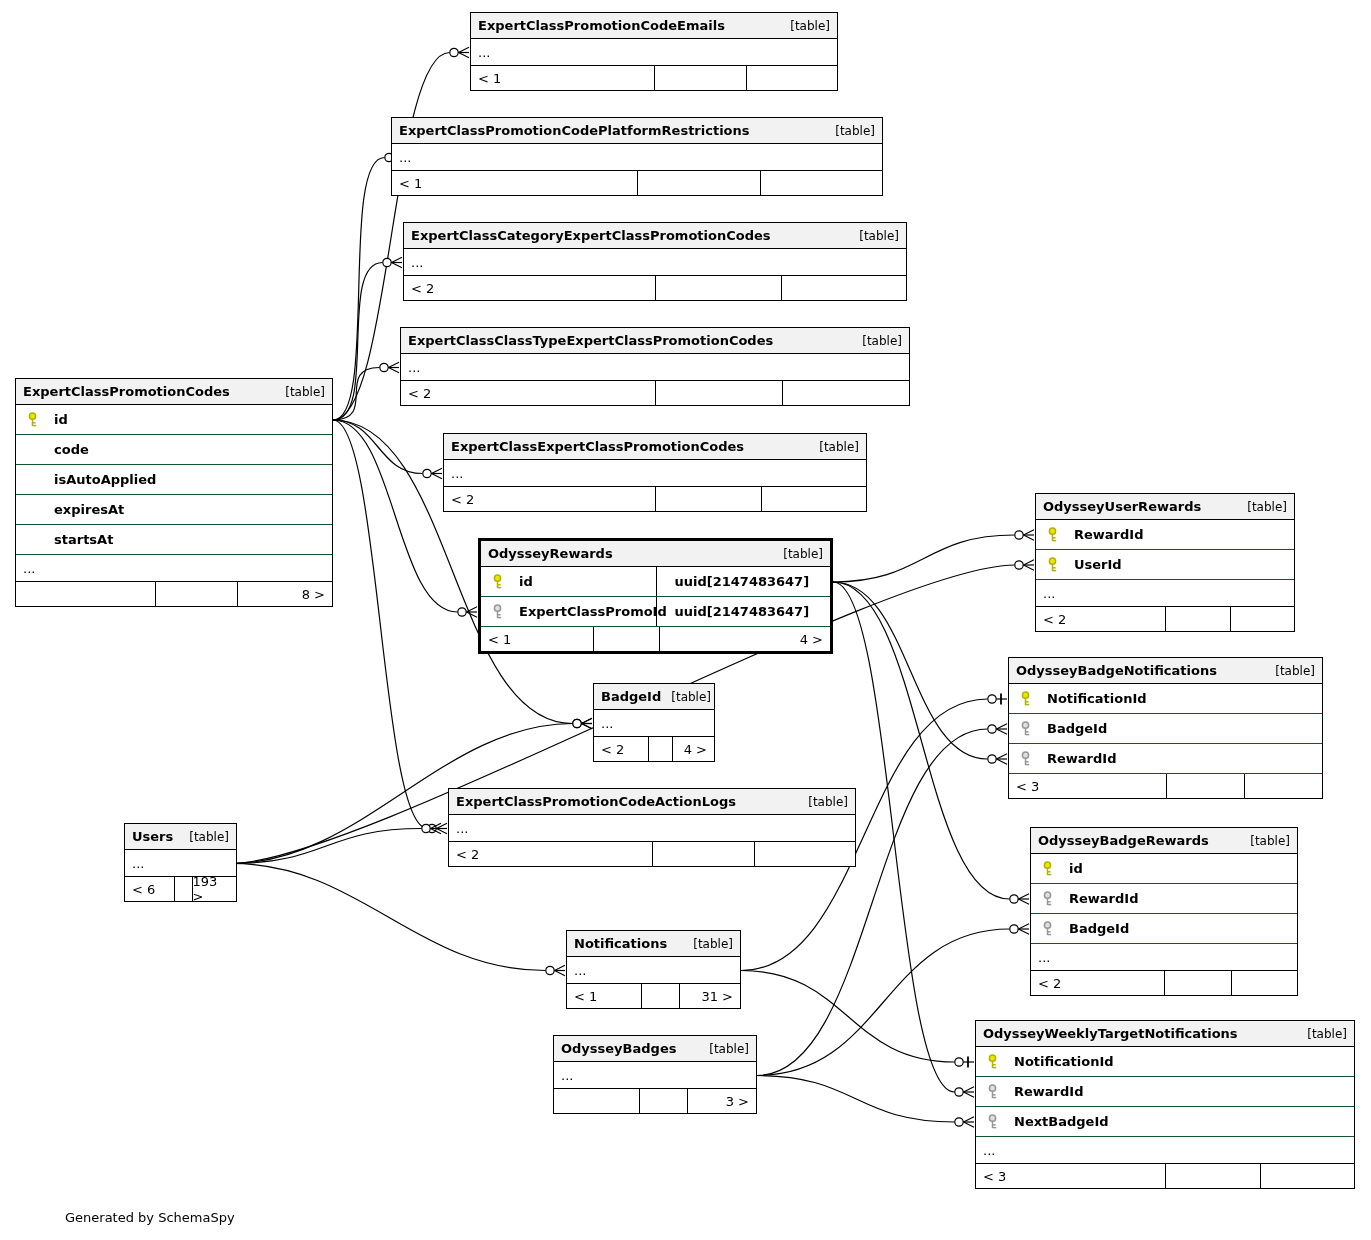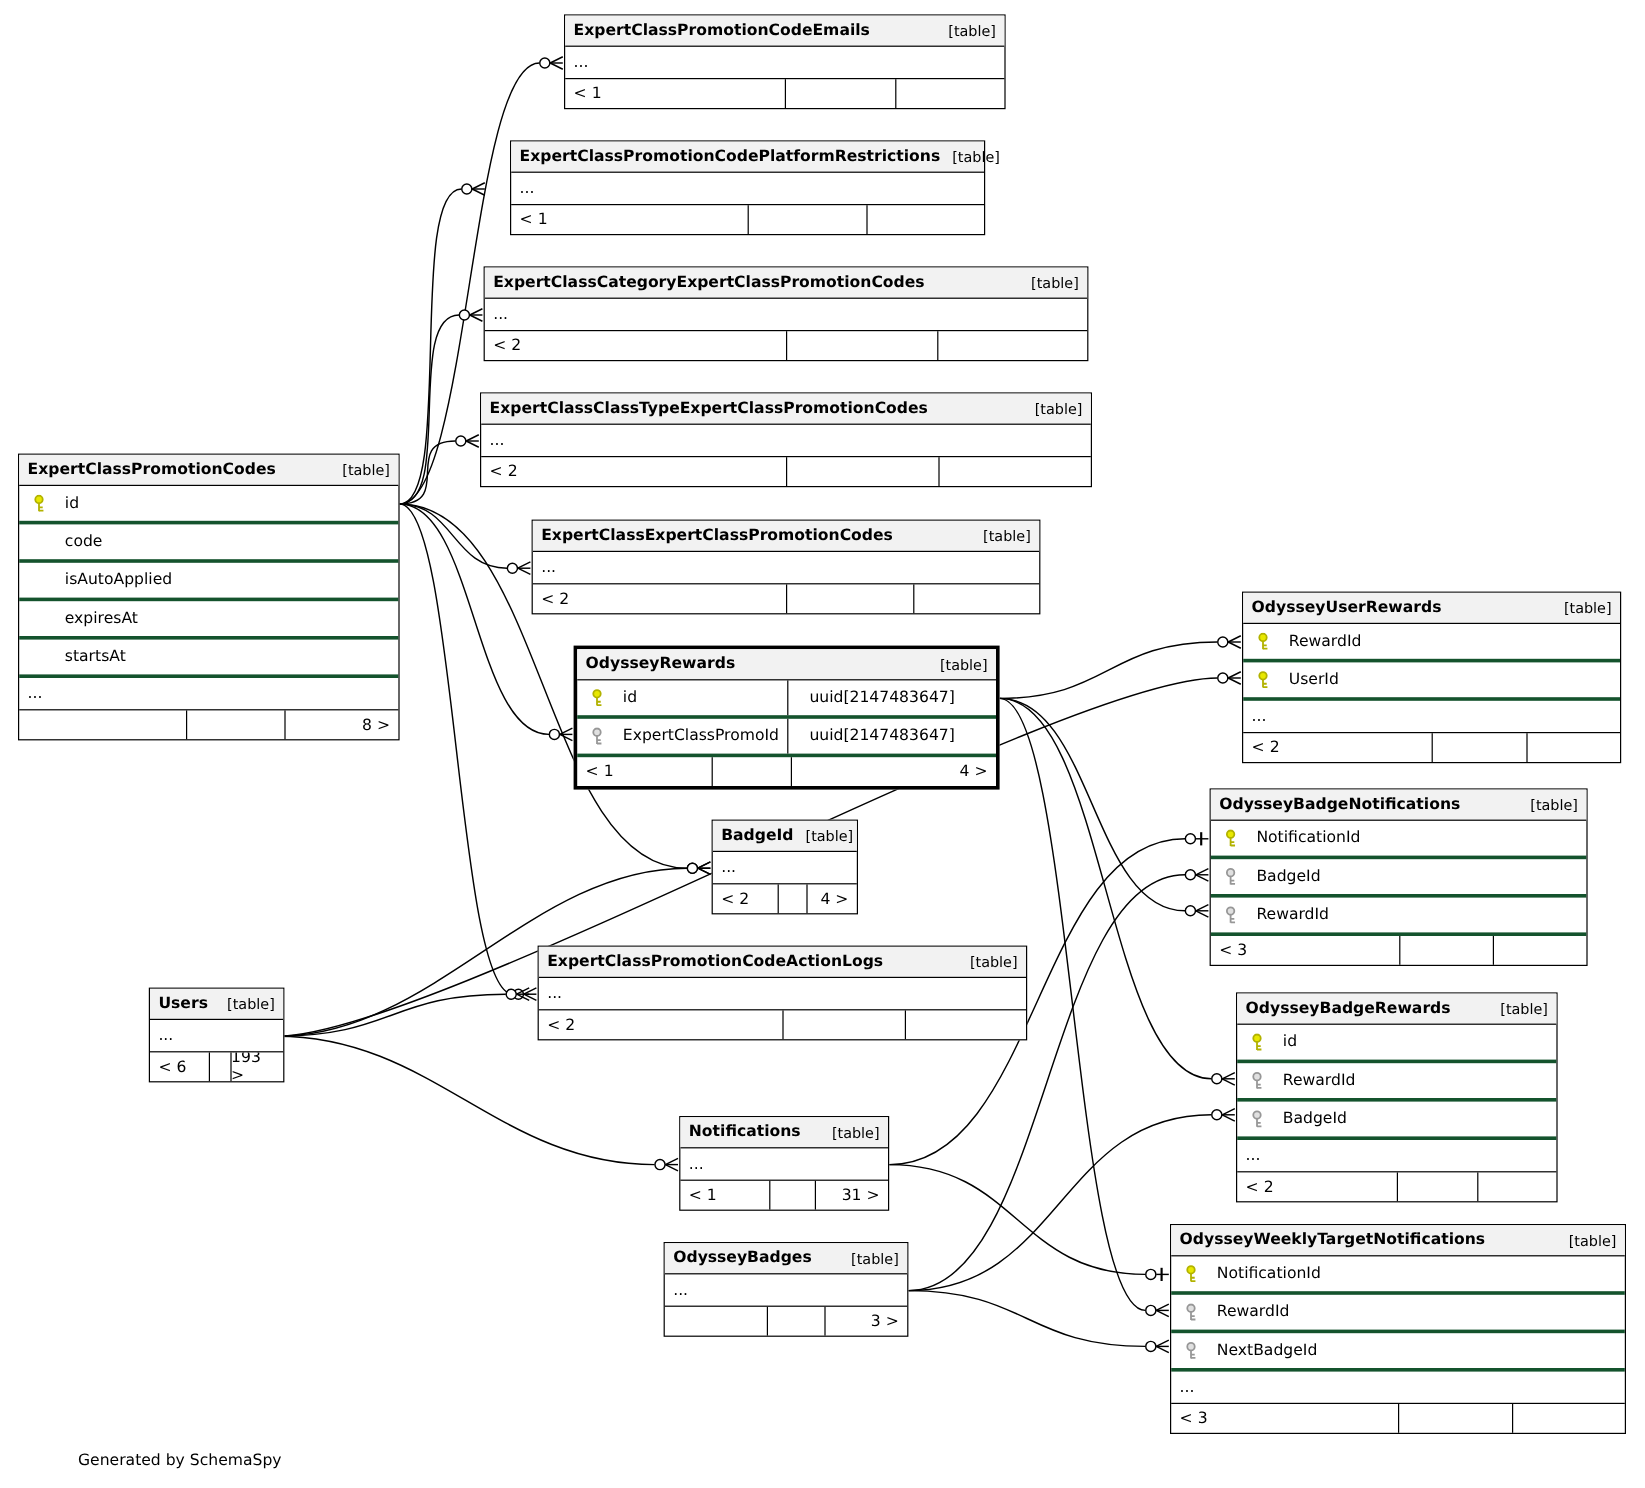--- a/index.html
+++ b/index.html
@@ -5,22 +5,22 @@
   html,body{margin:0;padding:0;background:#ffffff;}
   body{font-family:"DejaVu Sans", sans-serif;color:#000;}
   #diagram{position:relative;width:1371px;height:1240px;overflow:hidden;background:#fff;}
   #edges{position:absolute;left:0;top:0;z-index:0;}
   .db-table{position:absolute;background:#fff;border:1px solid #000;z-index:1;box-sizing:border-box;}
   .db-table.emph{border-width:3px;}
   .t-title{display:flex;justify-content:space-between;align-items:center;height:25px;
            background:#f2f2f2;padding:0 7px;border-bottom:1px solid #000;white-space:nowrap;}
   .t-name{font-weight:bold;font-size:13px;}
   .t-tag{font-size:12px;margin-left:10px;font-weight:normal;}
-  .t-row{display:flex;align-items:center;height:29px;border-bottom:3px solid #14532d;
-         font-size:13px;white-space:nowrap;}
+  .t-row{display:flex;align-items:center;height:29px;border-bottom:1px solid #14532d;
+         font-size:13px;white-space:nowrap;font-weight:bold;}
   .t-row.typed{display:grid;grid-template-columns:50% 50%;padding:0;}
   .nm{display:flex;align-items:center;height:100%;}
   .icon-box{width:13px;margin:0 15px 0 10px;flex:none;display:flex;align-items:center;}
   .type-cell{border-left:1px solid #000;display:flex;align-items:center;height:100%;
              padding-left:18px;font-size:13px;}
   .t-ellipsis{height:26px;display:flex;align-items:center;padding-left:7px;font-size:13px;
               border-bottom:1px solid #000;}
   .t-footer{display:grid;height:24px;font-size:13px;align-items:center;}
   .fc{height:100%;display:flex;align-items:center;overflow:hidden;}
   .fc.c2,.fc.c3{border-left:1px solid #000;}
@@ -185,21 +185,21 @@
         <span class="t-name">ExpertClassPromotionCodeEmails</span>
         <span class="t-tag">[table]</span>
       </div>
       <div class="t-ellipsis">...</div>
       <div class="t-footer" style="grid-template-columns: 50% 25% 25%;">
         <div class="fc c1">&lt; 1</div>
         <div class="fc c2"></div>
         <div class="fc c3"></div>
       </div>
     </div>
-    <div class="db-table" style="left: 425px; top: 117px; width: 396px;">
+    <div class="db-table" style="left: 391px; top: 117px; width: 492px;">
       <div class="t-title">
         <span class="t-name">ExpertClassPromotionCodePlatformRestrictions</span>
         <span class="t-tag">[table]</span>
       </div>
       <div class="t-ellipsis">...</div>
       <div class="t-footer" style="grid-template-columns: 50% 25% 25%;">
         <div class="fc c1">&lt; 1</div>
         <div class="fc c2"></div>
         <div class="fc c3"></div>
       </div>
@@ -321,21 +321,21 @@
           <span>ExpertClassPromoId</span>
         </div>
         <div class="type-cell">uuid[2147483647]</div>
       </div>
       <div class="t-footer" style="grid-template-columns: 32% 19% 49%;">
         <div class="fc c1">&lt; 1</div>
         <div class="fc c2"></div>
         <div class="fc c3">4 &gt;</div>
       </div>
     </div>
-    <div class="db-table" style="left: 1035px; top: 493px; width: 316px;">
+    <div class="db-table" style="left: 1035px; top: 493px; width: 260px;">
       <div class="t-title">
         <span class="t-name">OdysseyUserRewards</span>
         <span class="t-tag">[table]</span>
       </div>
       <div class="t-row">
         <div class="nm">
           <span class="icon-box">
             <svg width="13" height="15" viewBox="0 0 13 15">
      <circle cx="6.5" cy="4.2" r="3.1" fill="#e8e800" stroke="#b2b200" stroke-width="1.5"></circle>
      <line x1="6.5" y1="7.3" x2="6.5" y2="14" stroke="#b2b200" stroke-width="1.5"></line>

